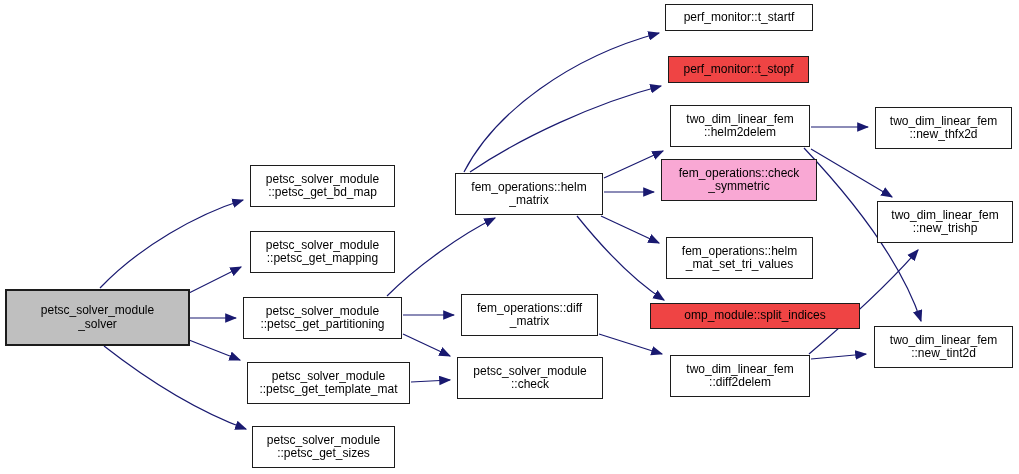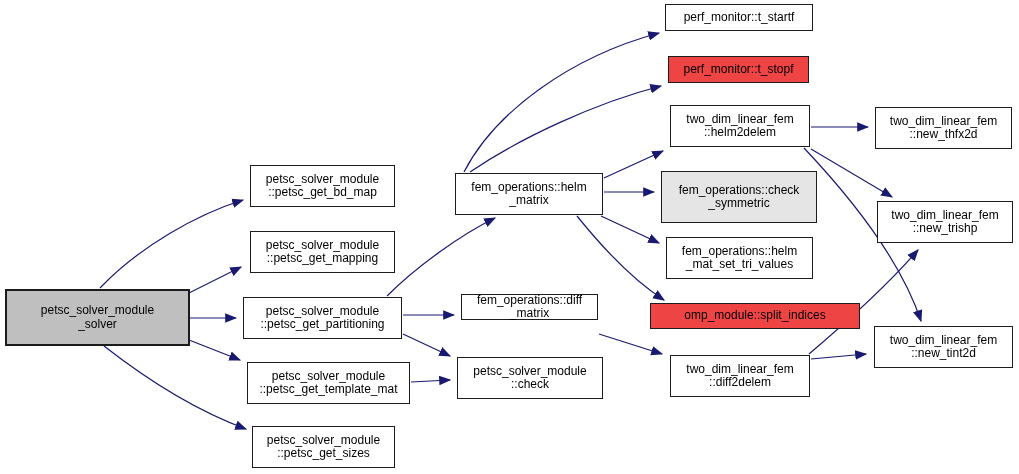--- a/index.html
+++ b/index.html
@@ -75,39 +75,39 @@
         <span>::petsc_get_template_mat</span>
       </div>
       <div class="node" style="left: 252px; top: 426px; width: 143px; height: 42px; background: rgb(255, 255, 255); border-color: rgb(28, 28, 28);">
         <span>petsc_solver_module</span>
         <span>::petsc_get_sizes</span>
       </div>
       <div class="node" style="left: 455px; top: 173px; width: 148px; height: 42px; background: rgb(255, 255, 255); border-color: rgb(28, 28, 28);">
         <span>fem_operations::helm</span>
         <span>_matrix</span>
       </div>
-      <div class="node" style="left: 461px; top: 294px; width: 137px; height: 26px; background: rgb(255, 255, 255); border-color: rgb(28, 28, 28);">
+      <div class="node" style="left: 461px; top: 294px; width: 137px; height: 42px; background: rgb(255, 255, 255); border-color: rgb(28, 28, 28);">
         <span>fem_operations::diff</span>
         <span>_matrix</span>
       </div>
       <div class="node" style="left: 457px; top: 357px; width: 146px; height: 42px; background: rgb(255, 255, 255); border-color: rgb(28, 28, 28);">
         <span>petsc_solver_module</span>
         <span>::check</span>
       </div>
       <div class="node" style="left: 665px; top: 4px; width: 148px; height: 27px; background: rgb(255, 255, 255); border-color: rgb(28, 28, 28);">
         <span>perf_monitor::t_startf</span>
       </div>
       <div class="node" style="left: 668px; top: 56px; width: 141px; height: 27px; background: #ef4444; border-color: rgb(28, 28, 28);">
         <span>perf_monitor::t_stopf</span>
       </div>
       <div class="node" style="left: 670px; top: 105px; width: 140px; height: 42px; background: rgb(255, 255, 255); border-color: rgb(28, 28, 28);">
         <span>two_dim_linear_fem</span>
         <span>::helm2delem</span>
       </div>
-      <div class="node" style="left: 661px; top: 171px; width: 156px; height: 52px; background: #e5e5e5; border-color: rgb(28, 28, 28);">
+      <div class="node" style="left: 661px; top: 159px; width: 156px; height: 42px; background: #f9a8d4; border-color: rgb(28, 28, 28);">
         <span>fem_operations::check</span>
         <span>_symmetric</span>
       </div>
       <div class="node" style="left: 666px; top: 237px; width: 147px; height: 42px; background: rgb(255, 255, 255); border-color: rgb(28, 28, 28);">
         <span>fem_operations::helm</span>
         <span>_mat_set_tri_values</span>
       </div>
       <div class="node" style="left: 650px; top: 303px; width: 210px; height: 26px; background: #ef4444; border-color: rgb(28, 28, 28);">
         <span>omp_module::split_indices</span>
       </div>

